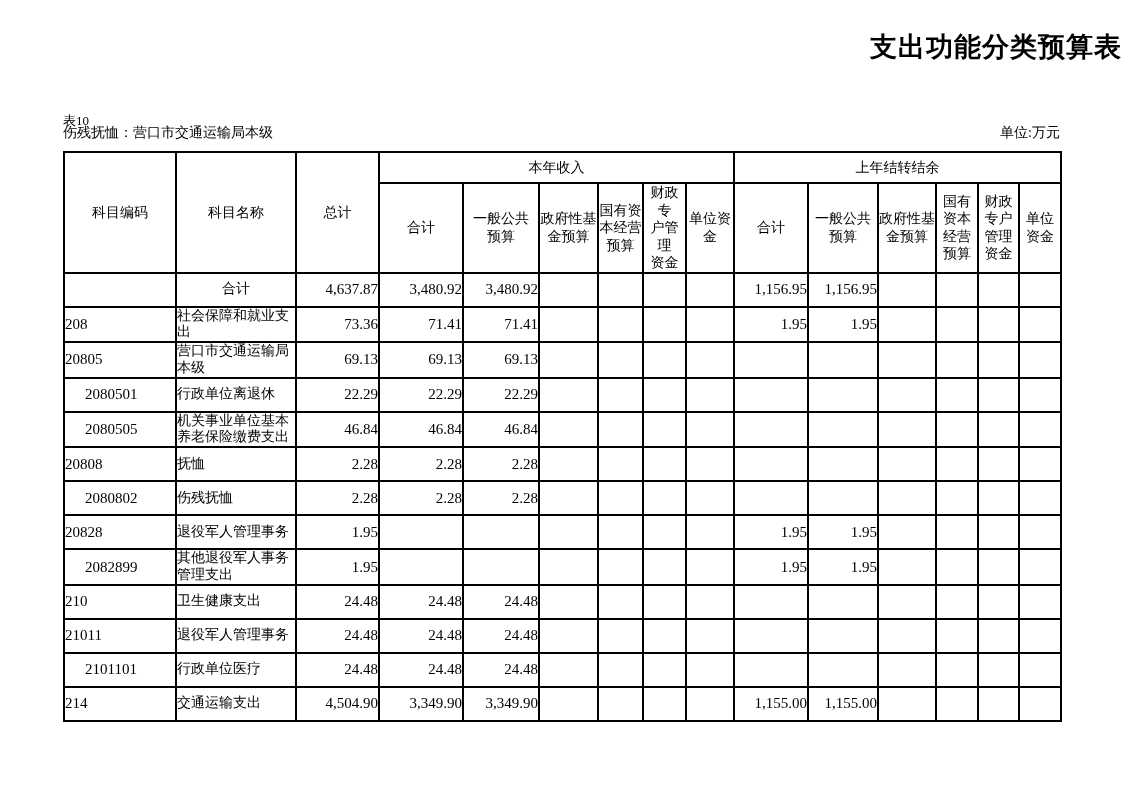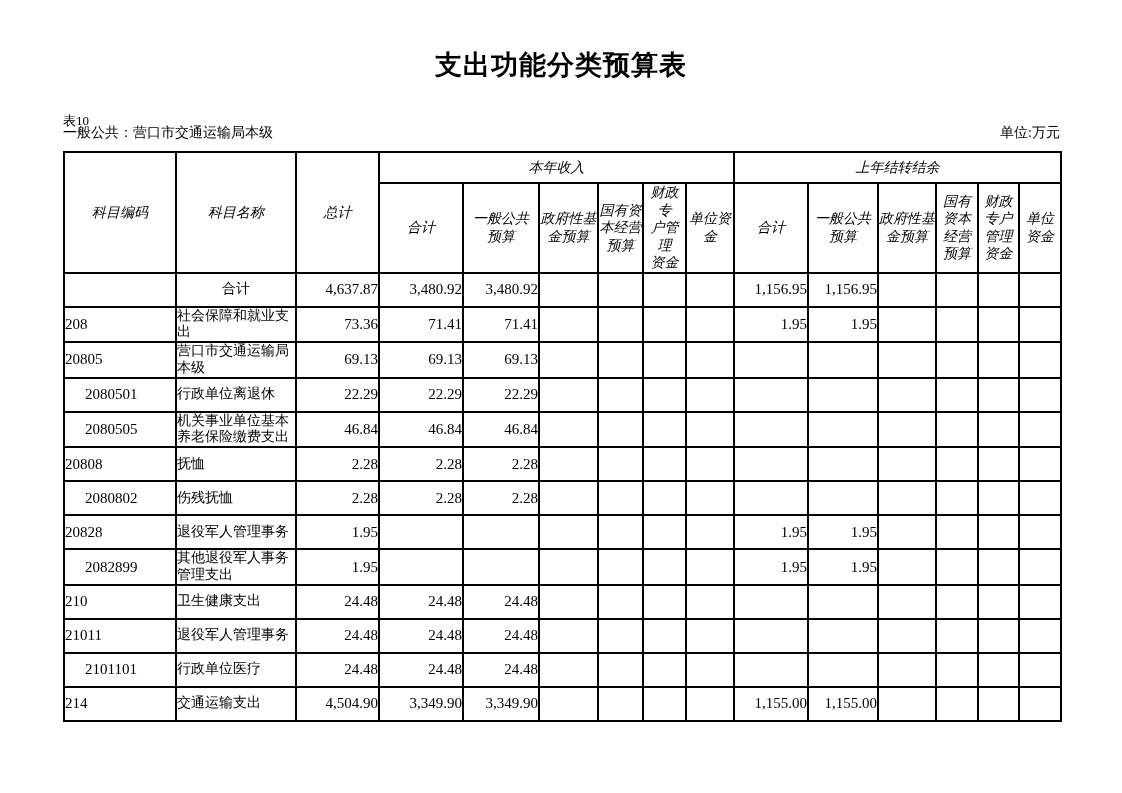--- a/index.html
+++ b/index.html
@@ -8,24 +8,24 @@
     position: relative;
     width: 1122px;
     height: 793px;
     background: #ffffff;
     font-family: "Liberation Serif", "DejaVu Serif", serif;
     color: #000;
     overflow: hidden;
   }
   .title {
     position: absolute;
-    top: 47px;
+    top: 29px;
     left: 0;
     width: 100%;
-    text-align: center;
+    text-align: right;
     font-size: 27px;
     font-weight: bold;
     letter-spacing: 1px;
   }
   .table-no {
     position: absolute;
     left: 63px;
     top: 112px;
     font-size: 13px;
   }
@@ -50,21 +50,20 @@
     border: 2px solid #000;
     padding: 0;
     overflow: hidden;
   }
   thead th {
     font-weight: normal;
     text-align: center;
     vertical-align: middle;
     font-size: 14px;
     line-height: 1.25;
-    font-style: italic;
   }
   tr.h1 th { height: 31px; }
   tr.h2 th { height: 81px; white-space: pre-line; }
   tbody td {
     height: 34px;
     font-size: 15px;
     vertical-align: middle;
   }
   td.code { text-align: left; padding-left: 2px; }
   td.code.lv1 { }
@@ -83,21 +82,21 @@
 </head>
 <body>
 
 <div class="page">
 
   <div class="title">支出功能分类预算表</div>
 
   <div class="table-no">表10</div>
 
   <div class="meta-line">
-    <span>一般公共：营口市交通运输局本级</span>
+    <span>伤残抚恤：营口市交通运输局本级</span>
     <span>单位:万元</span>
   </div>
 
   <table class="budget">
     <colgroup>
       <col style="width:112px">
         <col style="width:120px">
         <col style="width:83px">
       <col style="width:84px">
         <col style="width:76px">

